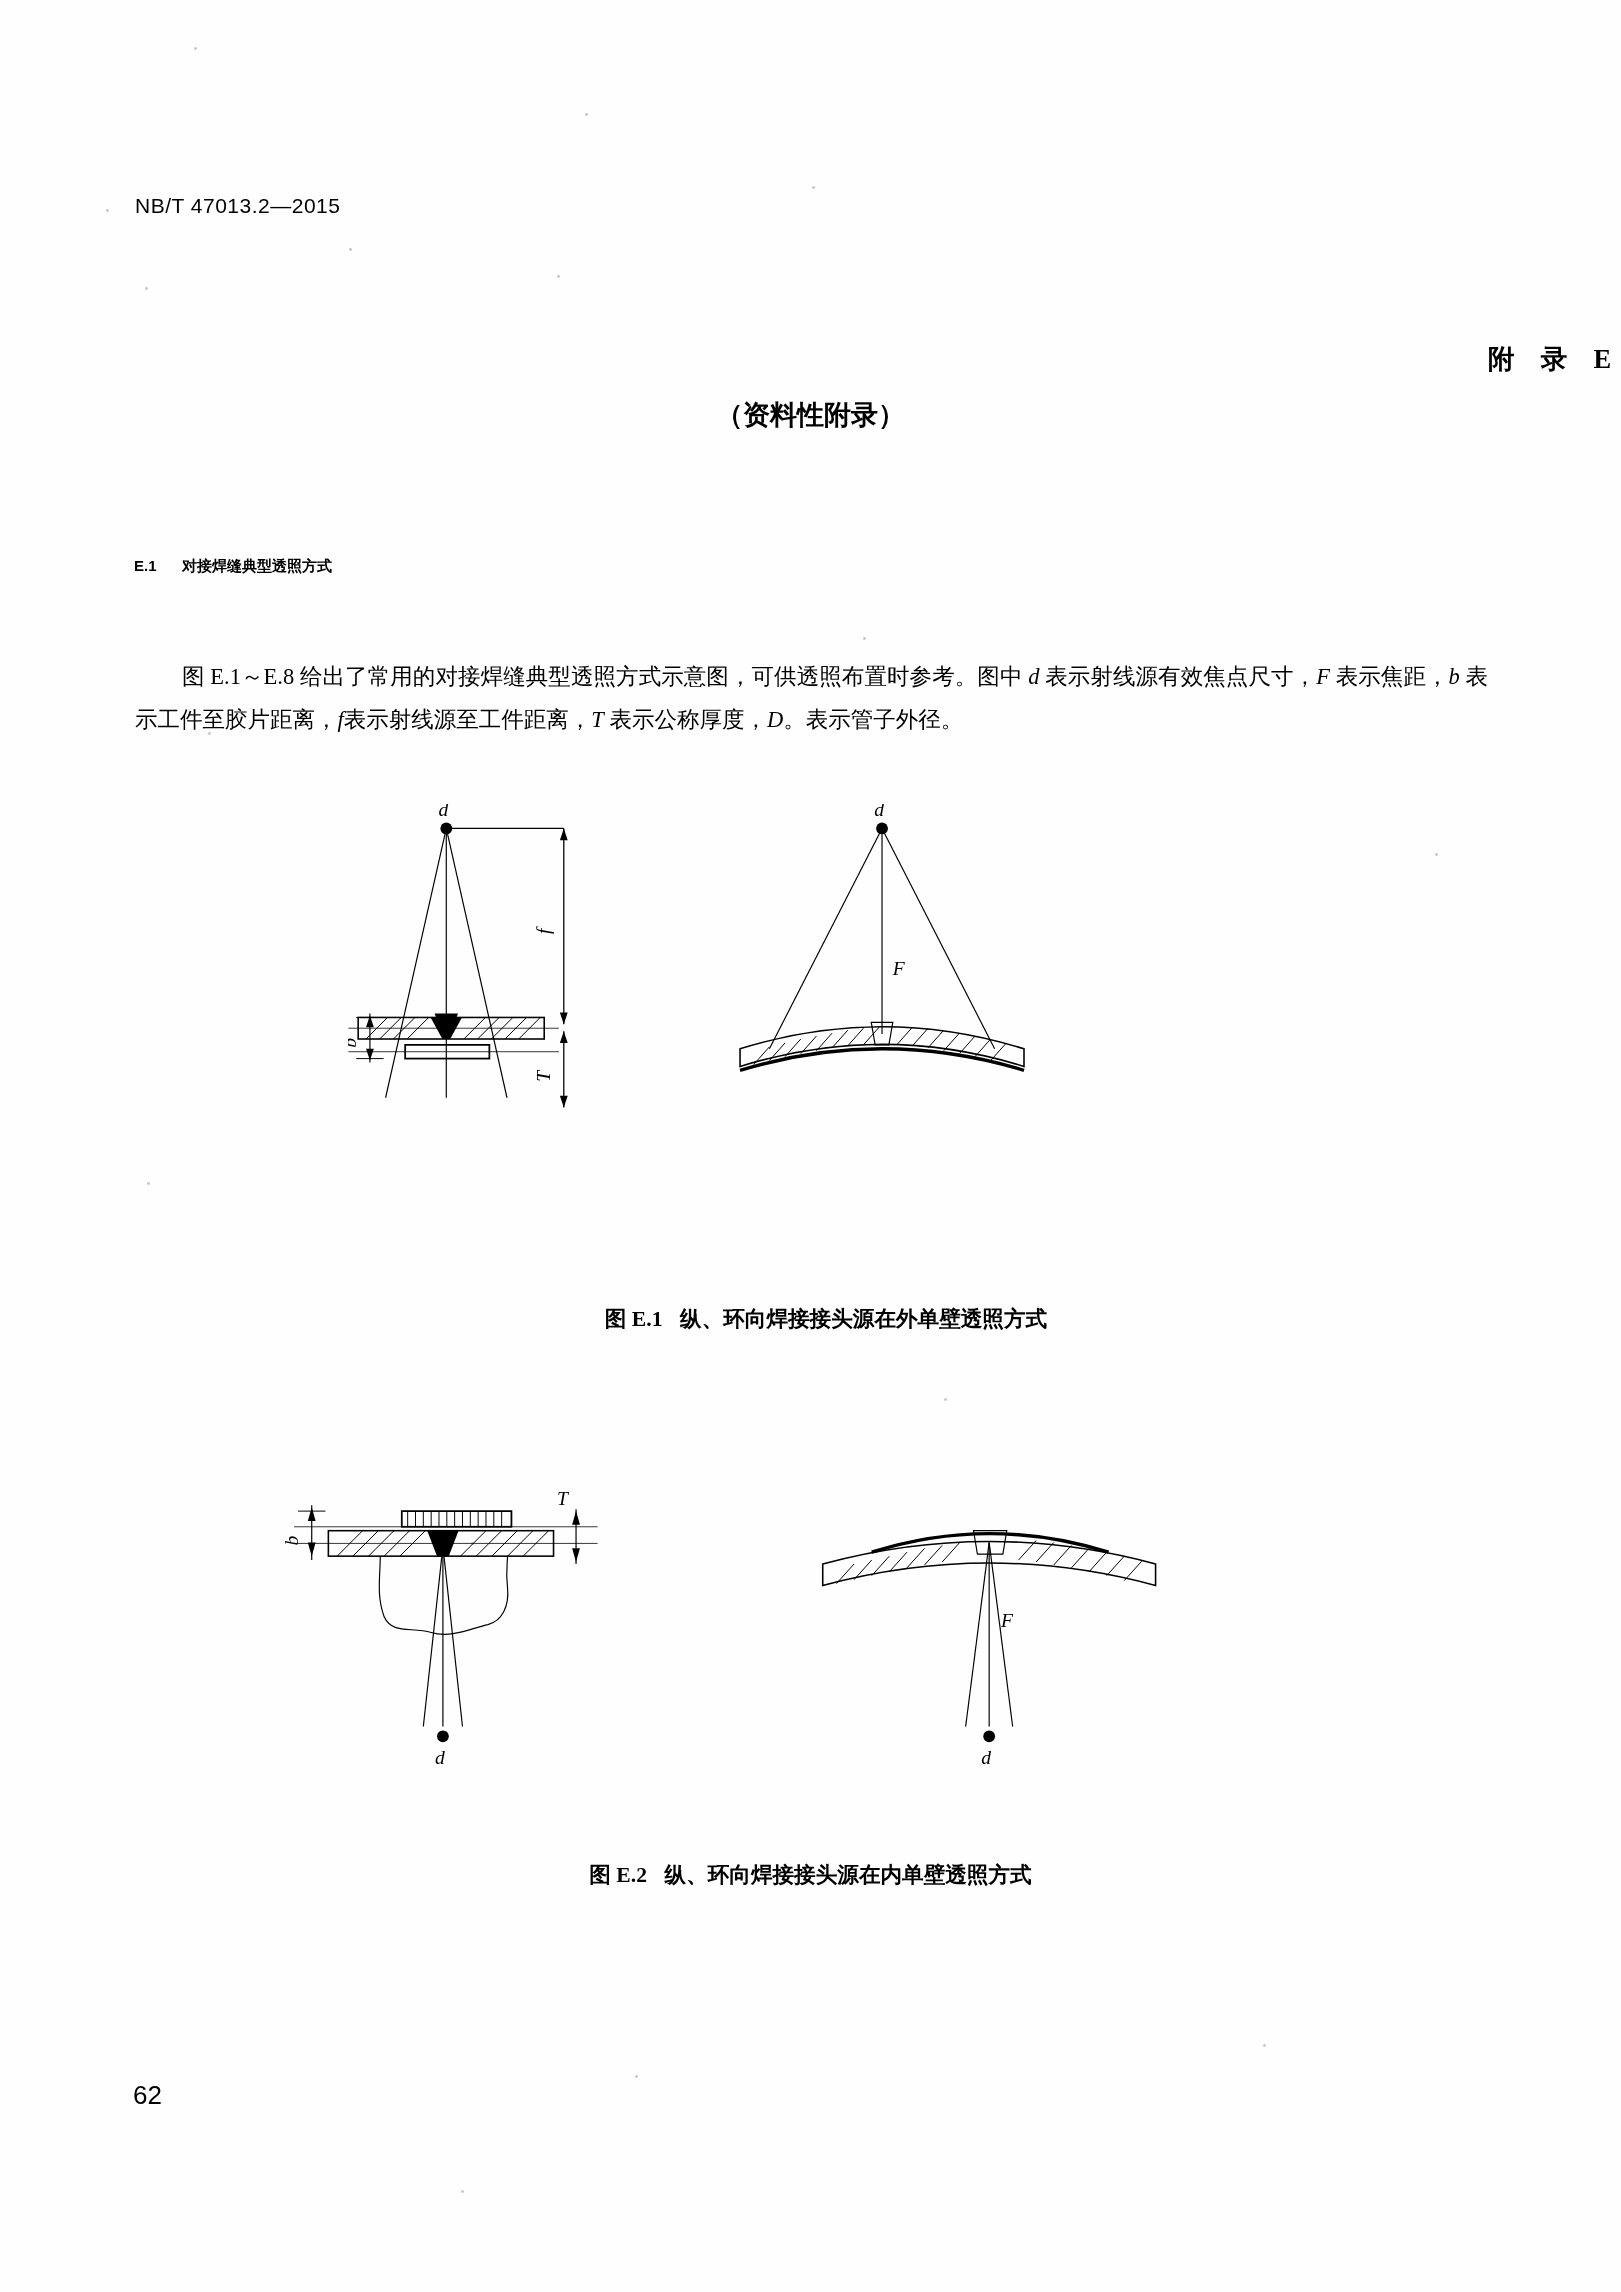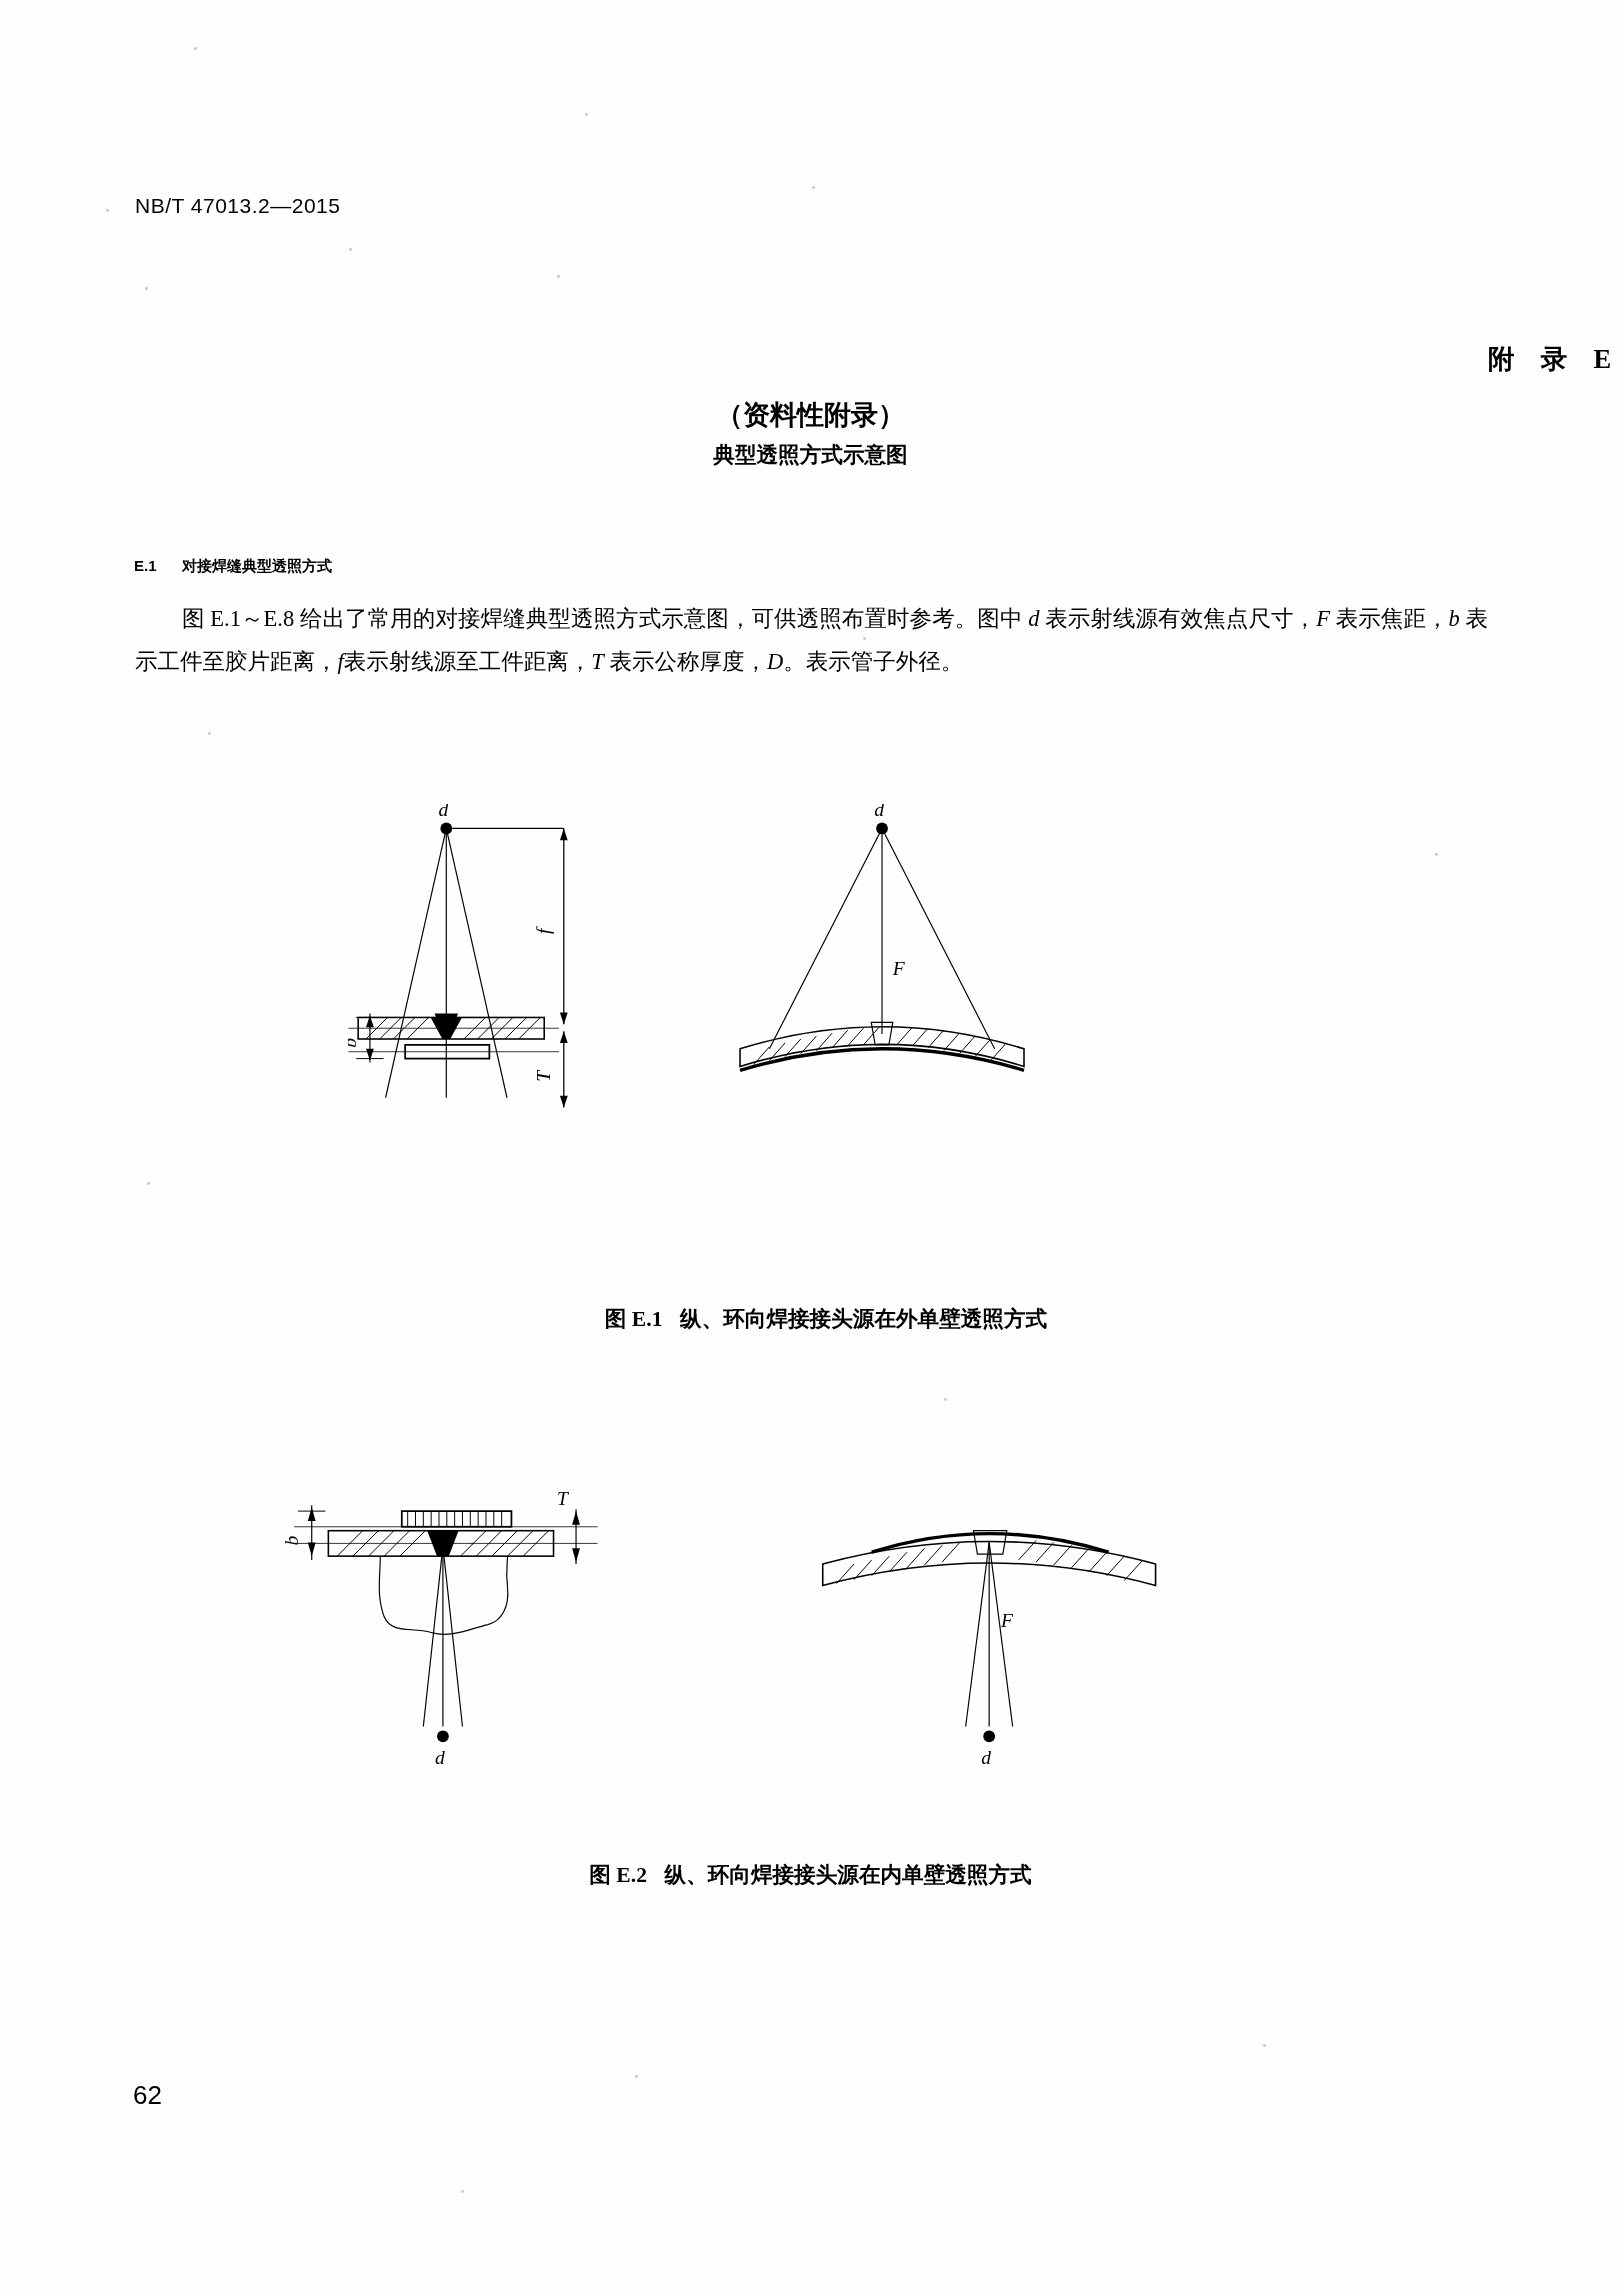--- a/index.html
+++ b/index.html
@@ -65,21 +65,21 @@
     top: 557px;
     font-family: "Liberation Sans", sans-serif;
     font-size: 15px;
     font-weight: bold;
     white-space: nowrap;
   }
   .section-head .num { margin-right: 25.5px; }
   .body-text {
     position: absolute;
     left: 135px;
-    top: 597px;
+    top: 655px;
     width: 1353px;
     font-family: "Liberation Serif", serif;
     font-size: 22.5px;
     line-height: 43px;
     text-align: justify;
     text-indent: 47px;
   }
   .body-text i {
     font-family: "Liberation Serif", serif;
     font-style: italic;
@@ -145,21 +145,20 @@
   <div class="speck" style="left:944px; top:1398px;"></div>
   <div class="speck" style="left:471px; top:1542px;"></div>
   <div class="speck" style="left:635px; top:2075px;"></div>
   <div class="speck" style="left:1263px; top:2044px;"></div>
   <div class="speck" style="left:461px; top:2190px;"></div>
 
   <div class="header-code">NB/T 47013.2—2015</div>
 
   <div class="appendix-title">附 录 E</div>
   <div class="appendix-sub">（资料性附录）</div>
-  <div class="appendix-sub2">典型透照方式示意图</div>
 
   <div class="section-head">
     <span class="num">E.1</span><span>对接焊缝典型透照方式</span>
   </div>
 
   <div class="body-text">图 E.1～E.8 给出了常用的对接焊缝典型透照方式示意图，可供透照布置时参考。图中 <i>d</i> 表示射线源有效焦点尺寸，<i>F</i> 表示焦距，<i>b</i> 表示工件至胶片距离，<i>f</i>表示射线源至工件距离，<i>T</i> 表示公称厚度，<i>D</i>。表示管子外径。</div>
 
   <div class="figure" id="figure-1">
     <svg width="882" height="470" viewBox="0 0 900 480">
 

